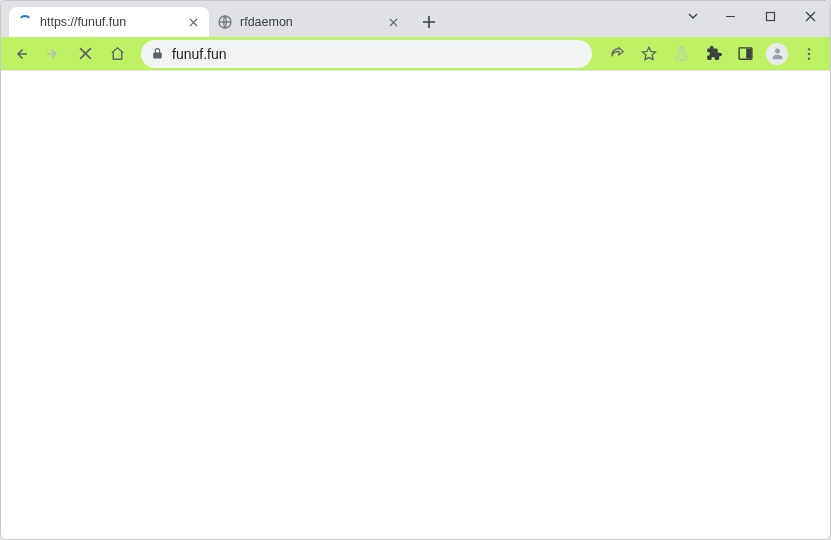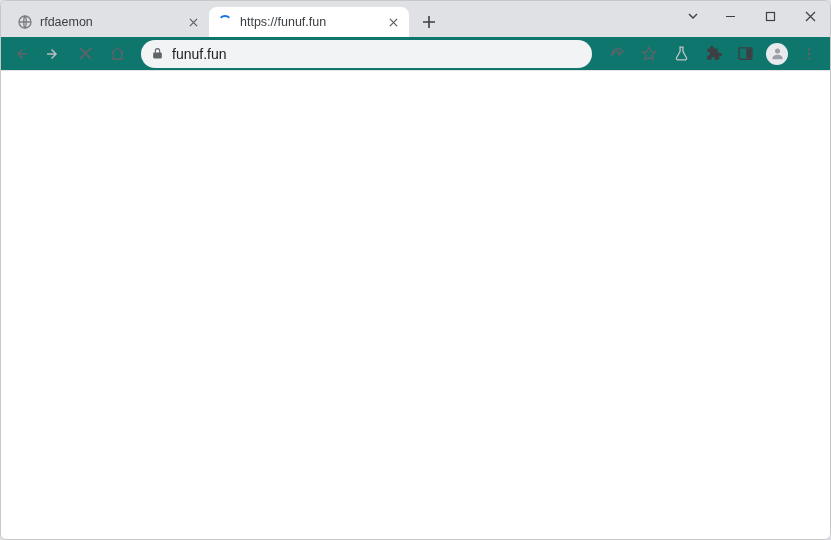--- a/index.html
+++ b/index.html
@@ -95,21 +95,21 @@
     cursor:pointer;
     color:#3c4043;
   }
   .chev-btn {
     width: 34px;
   }
 
   
   .toolbar {
     height: 34px;
-    background: #0f766e;
+    background: #bef264;
     border-bottom: 1px solid #e4e4e4;
     display:flex;
     align-items:center;
     padding: 0 6px;
     gap: 4px;
   }
   .tool-btn {
     width: 28px; height: 28px;
     border-radius: 50%;
     display:flex;align-items:center;justify-content:center;
@@ -162,40 +162,40 @@
 
   svg { display:block; }
 </style>
 </head>
 <body>
 
 <div class="window">
 
   <div class="tabstrip">
 
+    <div class="tab active">
+      <span class="tab-favicon">
+        <span class="spinner"></span>
+      </span>
+      <span class="tab-title">https://funuf.fun</span>
+      <span class="tab-close">
+        <svg width="9" height="9" viewBox="0 0 10 10" stroke="#5f6368" stroke-width="1.4">
+            <path d="M1 1l8 8M9 1l-8 8"></path>
+          </svg>
+      </span>
+    </div>
+
     <div class="tab inactive">
       <span class="tab-favicon">
         <svg width="16" height="16" viewBox="0 0 24 24" fill="none" stroke="#7a7d82" stroke-width="2">
           <circle cx="12" cy="12" r="9"></circle>
           <path d="M3 12h18M12 3c2.5 3 2.5 15 0 18M12 3c-2.5 3-2.5 15 0 18"></path>
         </svg>
       </span>
       <span class="tab-title">rfdaemon</span>
-      <span class="tab-close">
-        <svg width="9" height="9" viewBox="0 0 10 10" stroke="#5f6368" stroke-width="1.4">
-            <path d="M1 1l8 8M9 1l-8 8"></path>
-          </svg>
-      </span>
-    </div>
-
-    <div class="tab active">
-      <span class="tab-favicon">
-        <span class="spinner"></span>
-      </span>
-      <span class="tab-title">https://funuf.fun</span>
       <span class="tab-close">
         <svg width="9" height="9" viewBox="0 0 10 10" stroke="#5f6368" stroke-width="1.4">
             <path d="M1 1l8 8M9 1l-8 8"></path>
           </svg>
       </span>
     </div>
 
     <div class="newtab-btn">
       <svg width="14" height="14" viewBox="0 0 14 14" stroke="#3c4043" stroke-width="1.6">
           <path d="M7 1v12M1 7h12"></path>

